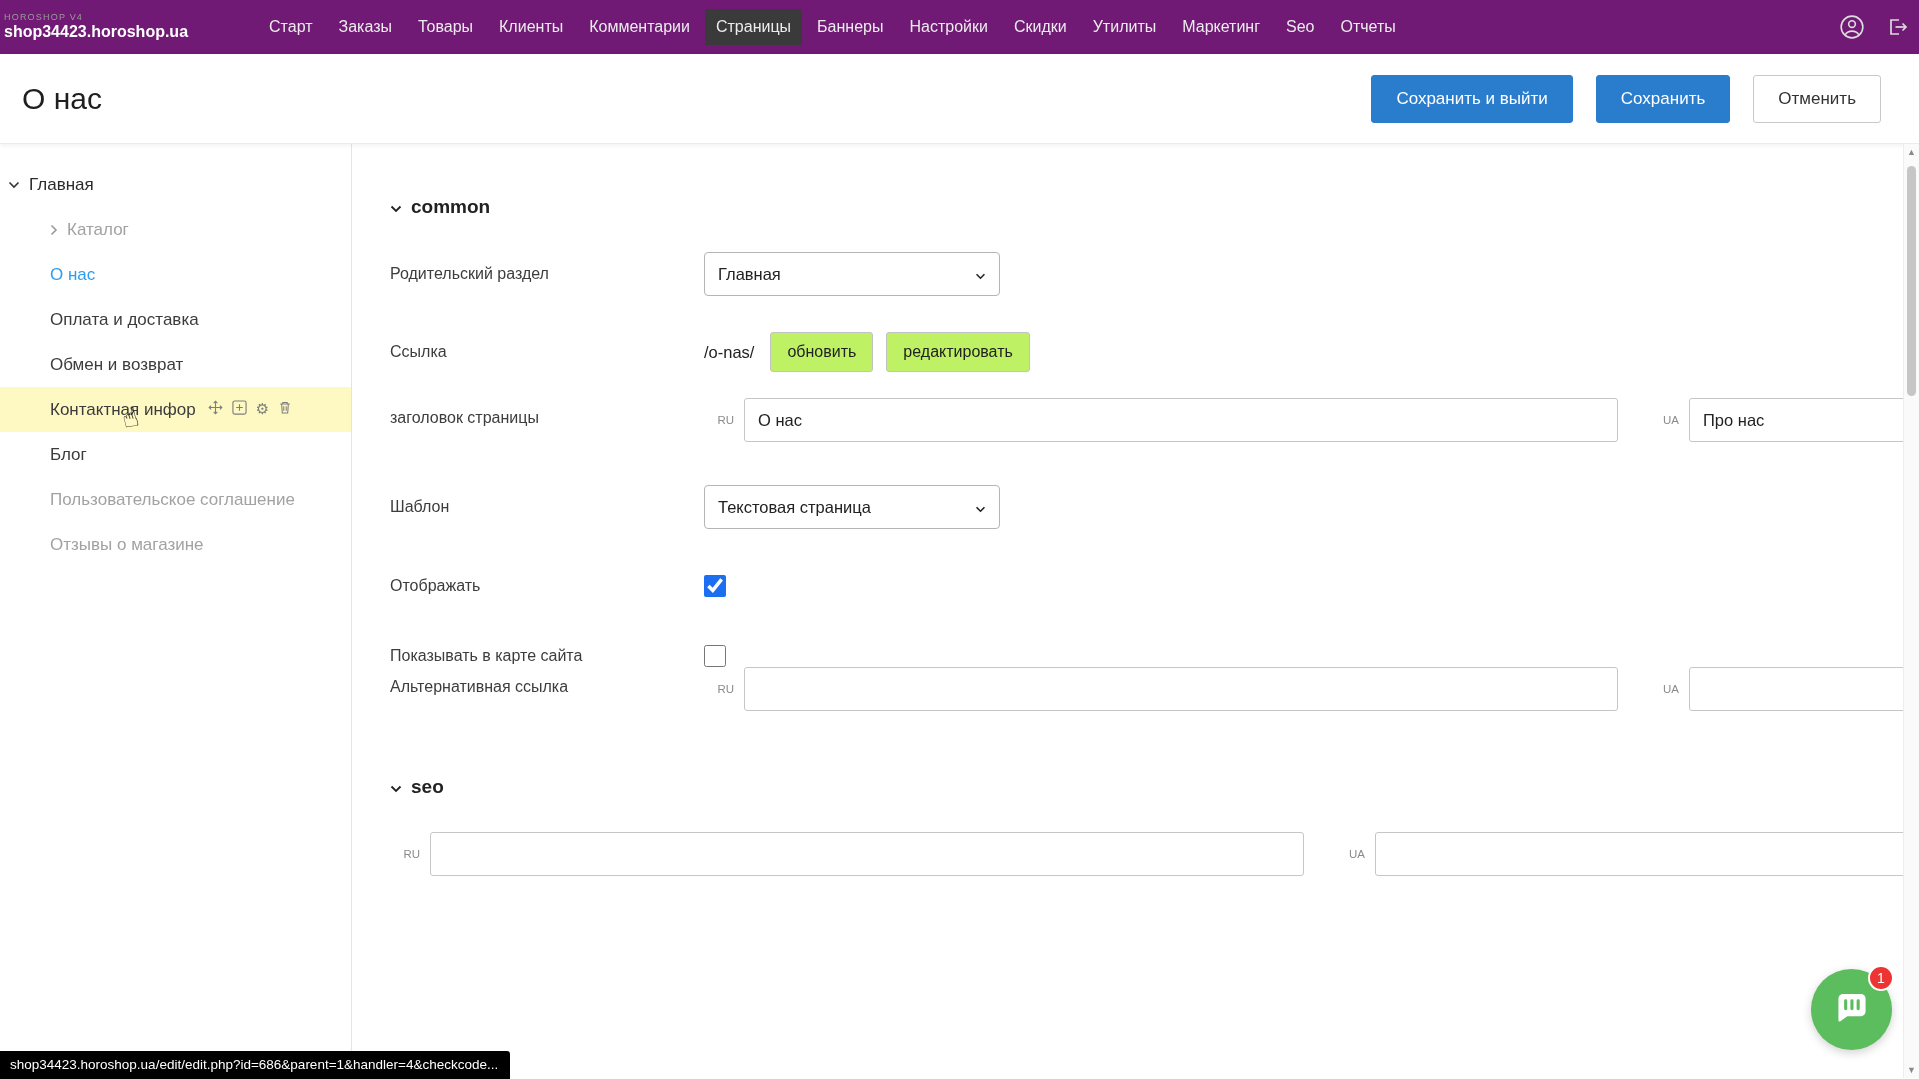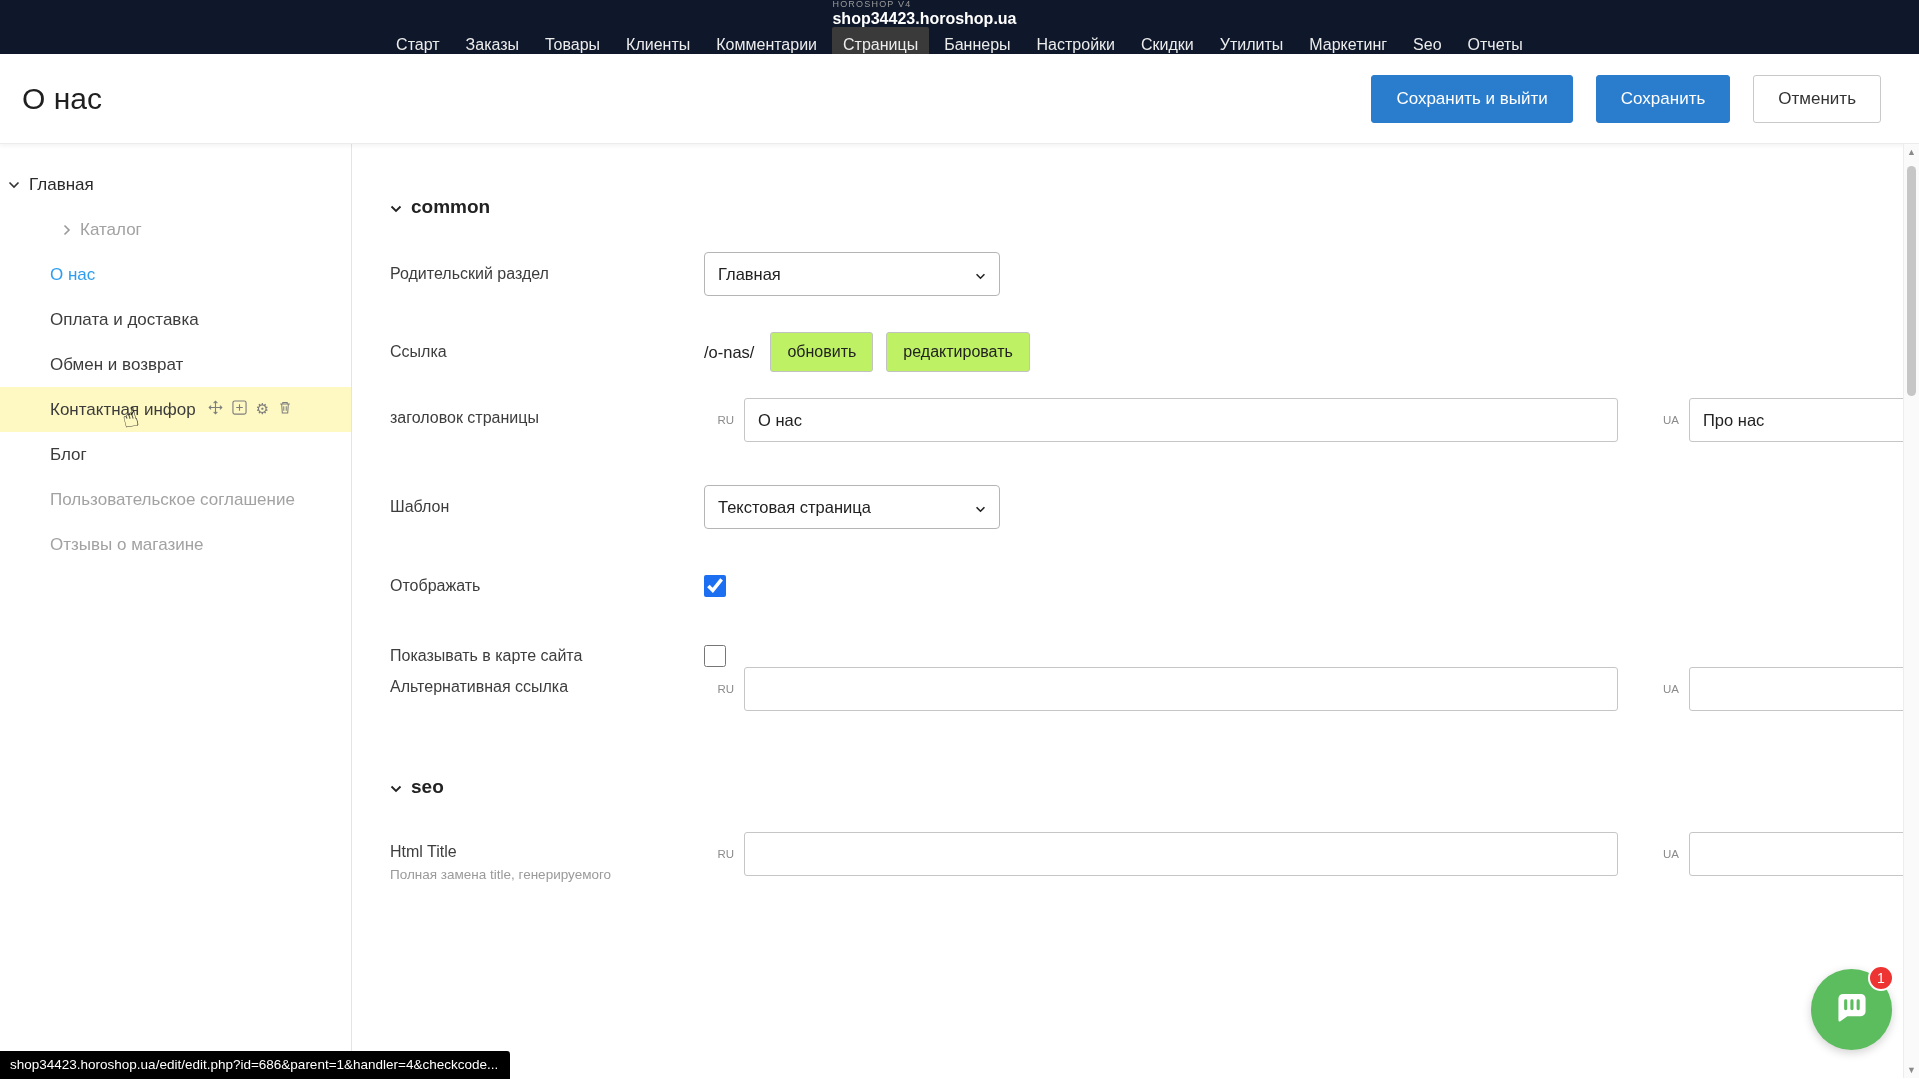--- a/index.html
+++ b/index.html
@@ -2,21 +2,21 @@
 <html><head>
 <meta charset="utf-8">
 <style>
   * { box-sizing: border-box; margin: 0; padding: 0; }
   html, body { width: 1919px; height: 1079px; overflow: hidden; }
   body { font-family: "Liberation Sans", "DejaVu Sans", sans-serif; background: #fff; color: #333; }
 
   .app { position: relative; width: 1919px; height: 1079px; overflow: hidden; }
 
   
-  .topbar { height: 54px; background: #0f172a; display: flex; align-items: center; padding: 0 4px; flex-direction: column; }
+  .topbar { height: 54px; background: #701a75; display: flex; align-items: center; padding: 0 4px; }
   .brand { display: flex; flex-direction: column; justify-content: center; margin-right: 70px; line-height: 1.1; }
   .brand-top { font-size: 9px; letter-spacing: 1.2px; color: #9b9b9b; text-transform: uppercase; }
   .brand-domain { font-size: 16px; font-weight: bold; color: #fff; }
   .topmenu { display: flex; align-items: center; gap: 4px; flex: 1; }
   .menu-item { color: #ececec; font-size: 16px; padding: 9px 11px; border-radius: 2px; cursor: pointer; white-space: nowrap; }
   .menu-item.active { background: #3a3a3a; }
   .topbar-right { display: flex; align-items: center; gap: 20px; margin-left: 20px; padding-right: 6px; }
   .topbar-icon { display: inline-flex; cursor: pointer; }
 
   
@@ -139,21 +139,21 @@
 
     <aside class="sidebar">
       <div class="tree-item root">
         <span class="tree-chevron">
           <svg width="12" height="8" viewBox="0 0 12 8">
               <path d="M1.5 1.5L6 6l4.5-4.5" stroke="#333" stroke-width="1.6" fill="none"></path>
             </svg>
         </span>
         <span>Главная</span>
       </div>
-      <div class="tree-item muted" style="padding-left:36px;margin-left:25px;">
+      <div class="tree-item muted" style="padding-left:48px;">
         <span class="tree-chevron right">
           <svg width="8" height="12" viewBox="0 0 8 12">
               <path d="M1.5 1.5L6 6l-4.5 4.5" stroke="#9a9a9a" stroke-width="1.6" fill="none"></path>
             </svg>
         </span>
         <span>Каталог</span>
       </div>
       <div class="tree-item selected">
         <span>О нас</span>
       </div>
@@ -281,24 +281,20 @@
       <div class="section-header first">
         <span>
           <svg width="12" height="8" viewBox="0 0 12 8">
               <path d="M1.5 1.5L6 6l4.5-4.5" stroke="#222" stroke-width="1.8" fill="none"></path>
             </svg>
         </span>
         <span>seo</span>
       </div>
 
       <div class="form-row top-align">
-        <span class="form-label" style="padding-top:11px;">
-          <span>Html Title</span>
-          <div class="label-hint">Полная замена title, генерируемого</div>
-        </span>
         <div class="lang-group">
           <div class="lang-row">
             <span class="lang-tag">RU</span>
             <input class="text-input" type="text" style="">
           </div>
           <div class="lang-row">
             <span class="lang-tag">UA</span>
             <input class="text-input" type="text" style="">
           </div>
         </div>

